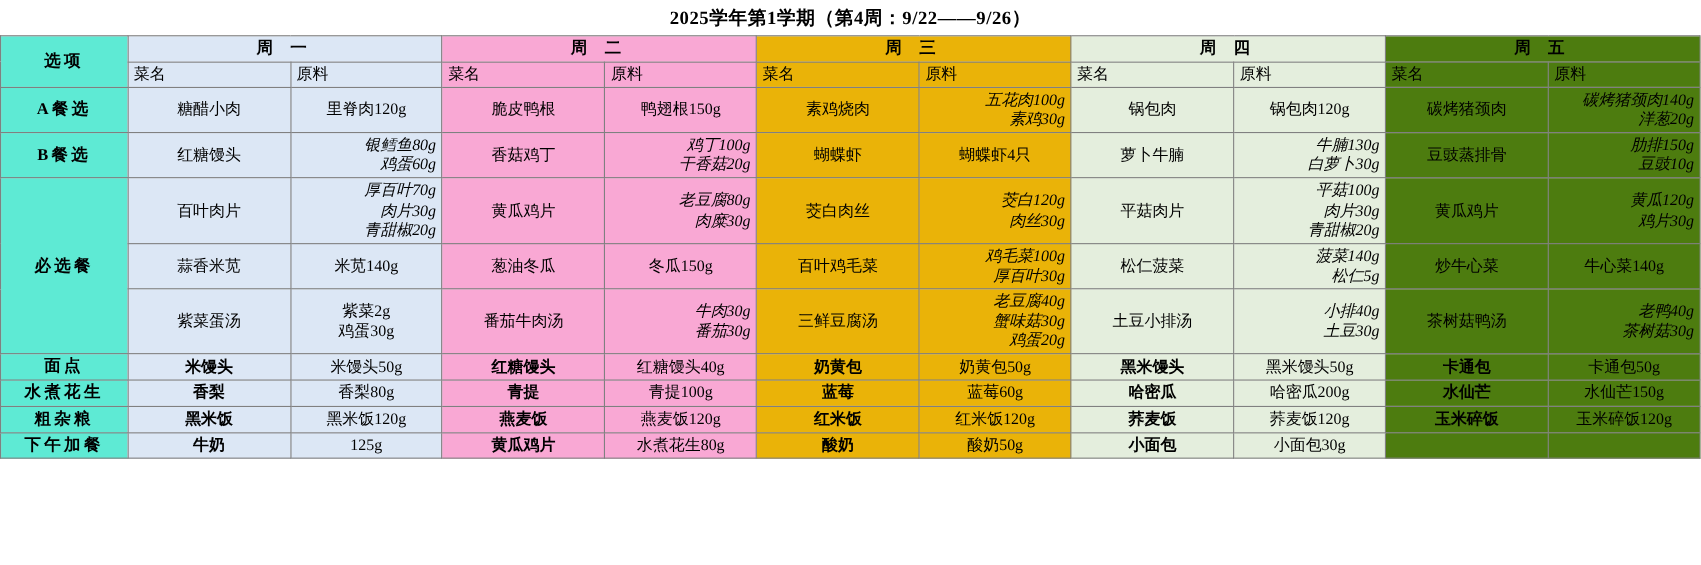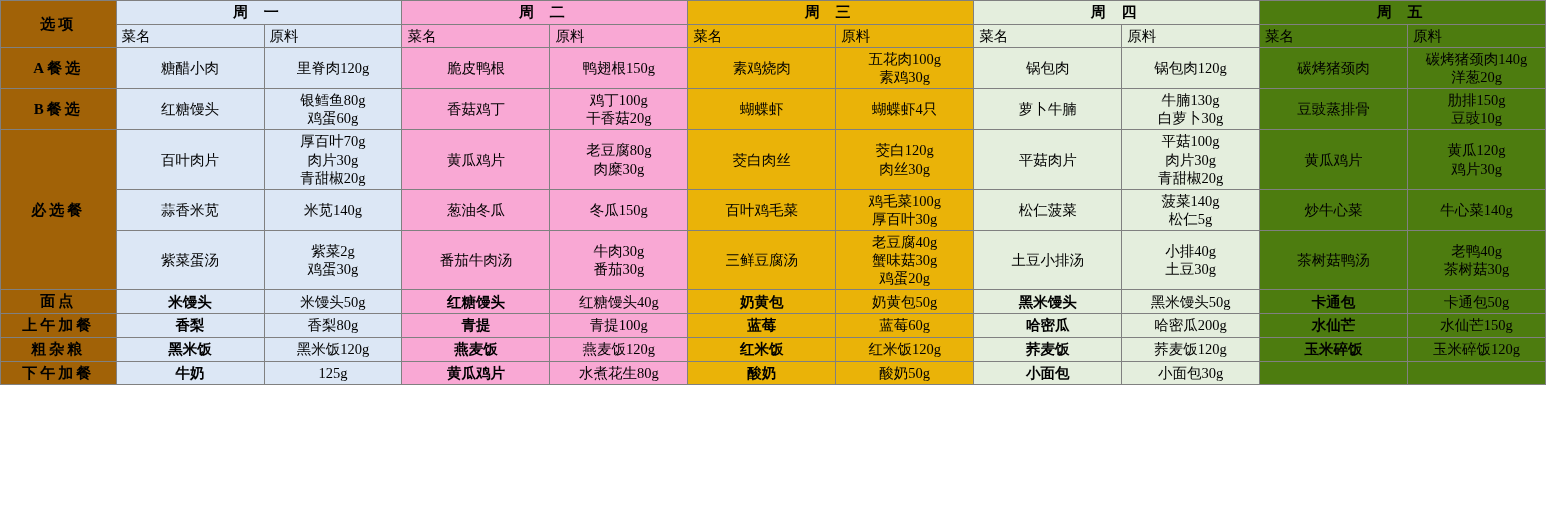--- a/index.html
+++ b/index.html
@@ -33,25 +33,25 @@
     width: 1546px;
     font-size: 14.5px;
   }
   table.menu td {
     border: 1px solid #808080;
     padding: 2px 5px;
     vertical-align: middle;
     line-height: 1.25;
   }
   .center { text-align: center; }
-  .left { text-align: center; }
+  .left { text-align: right; font-style: italic; }
   .bold { font-weight: bold; }
 
   
-  .c-opt   { background: #a16207; }
+  .c-opt   { background: #5eead4; }
   .c-mon   { background: #dce7f5; margin-top: 16px; }
   .c-tue   { background: #f9a8d4; margin-left: 17px; }
   .c-wed   { background: #eab308; }
   .c-thu   { background: #e4eedd; margin-top: 31px; }
   .c-fri   { background: #4d7c0f; }
 
   .dayhead {
     font-weight: bold;
     letter-spacing: 6px;
     text-align: center;
@@ -70,20 +70,21 @@
 
   
   col.w-opt { width: 114px; }
   col.w-name { width: 146px; }
   col.w-mat { width: 136px; }
 </style>
 </head>
 <body>
 
 <div class="sheet">
+  <div class="title-row">2025学年第1学期（第4周：9/22——9/26）</div>
   <table class="menu">
     <colgroup>
       <col class="w-opt">
       <col class="w-name">
         <col class="w-mat">
       <col class="w-name">
         <col class="w-mat">
       <col class="w-name">
         <col class="w-mat">
       <col class="w-name">
@@ -323,21 +324,21 @@
             <div>黑米馒头50g</div>
           </td>
           <td class="c-fri center cellwrap bold">
             <div>卡通包</div>
           </td>
           <td class="c-fri center cellwrap">
             <div>卡通包50g</div>
           </td>
         </tr>
         <tr>
-          <td class="c-opt rowlabel">上午加餐</td>
+          <td class="c-opt rowlabel">水煮花生</td>
           <td class="c-mon center cellwrap bold">
             <div>香梨</div>
           </td>
           <td class="c-mon center cellwrap">
             <div>香梨80g</div>
           </td>
           <td class="c-tue center cellwrap bold">
             <div>青提</div>
           </td>
           <td class="c-tue center cellwrap">

